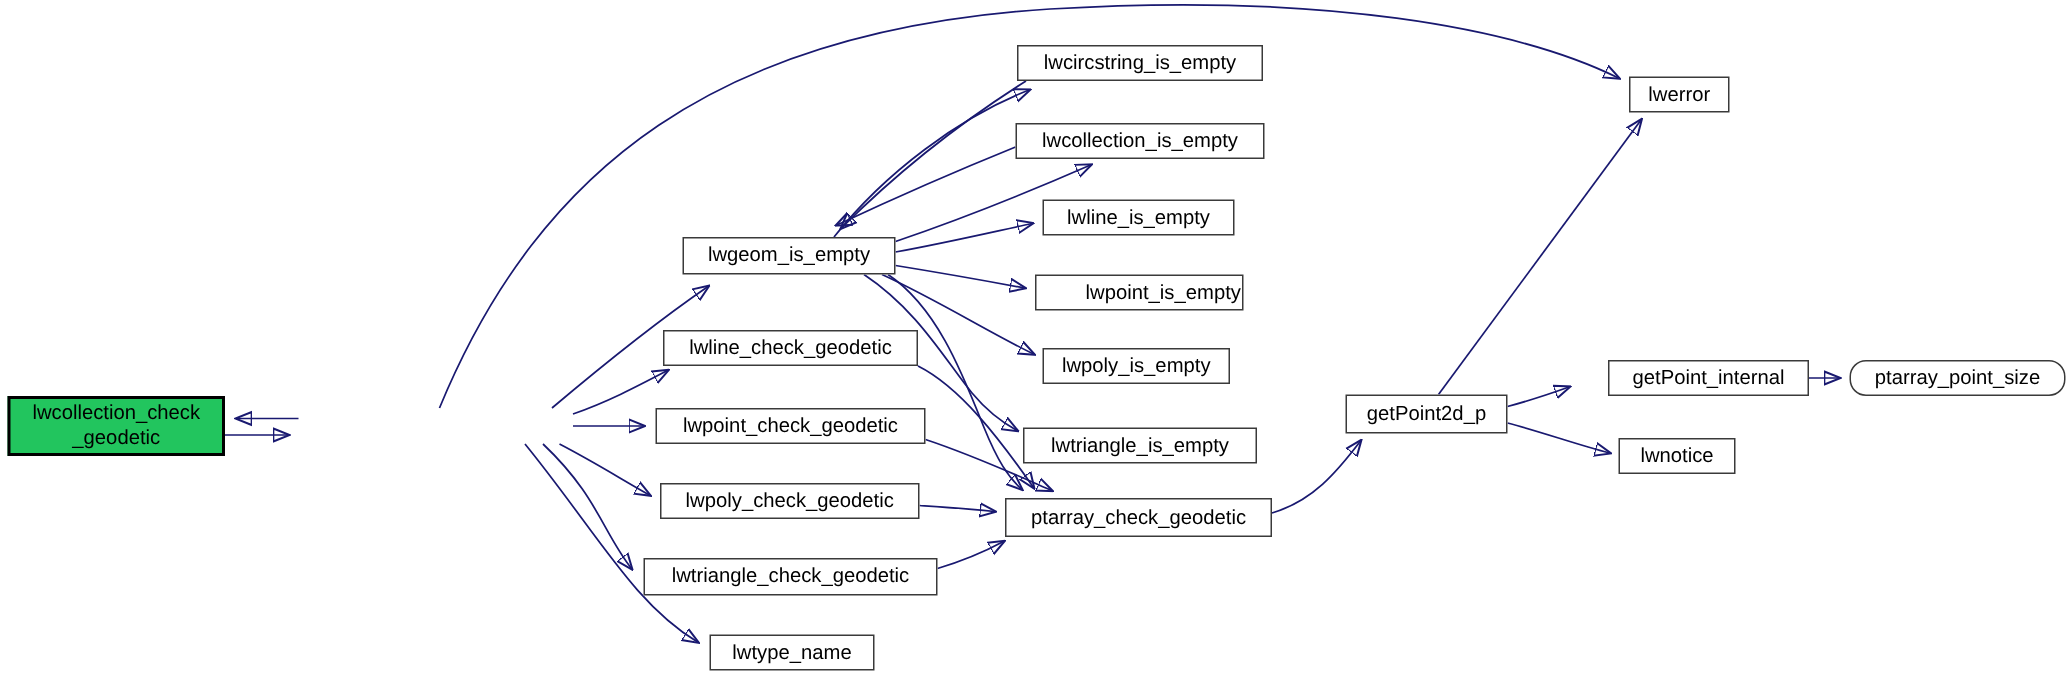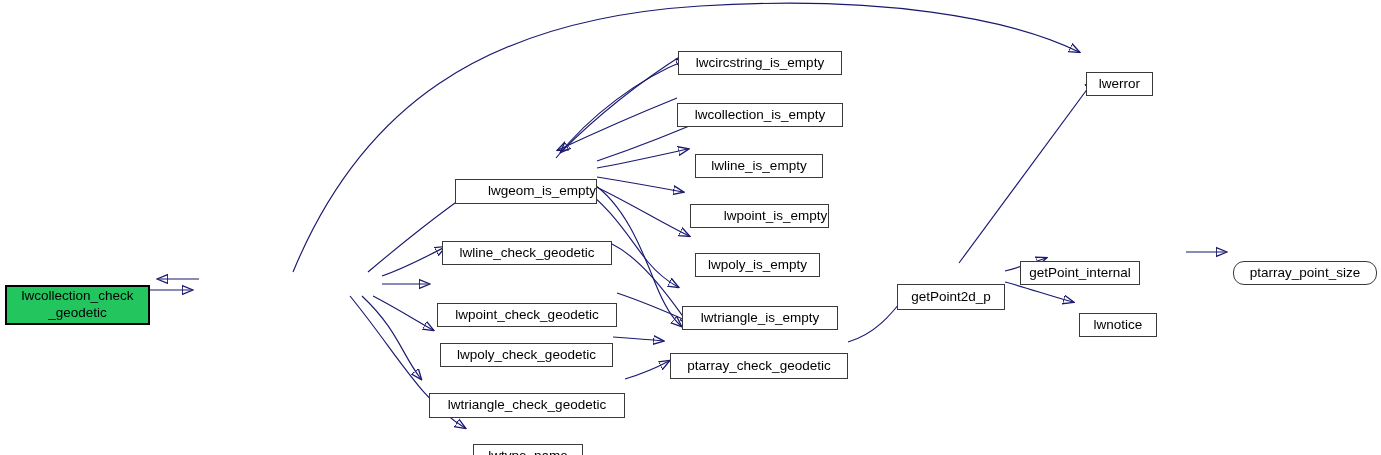--- a/index.html
+++ b/index.html
@@ -12,21 +12,21 @@
   }
   .edges-svg{position:absolute;left:0;top:0;width:1381px;height:455px;}
   .edges-svg path{fill:none;stroke:#191970;stroke-width:1.15px;}
   .node{
     position:absolute;
     box-sizing:border-box;
     background:#ffffff;
     border:1px solid #3a3a3a;
     display:flex;flex-direction:column;align-items:center;justify-content:center;
     font-size:13.5px;line-height:1.25;color:#000;
-    white-space:nowrap;cursor:pointer;margin-top:21px;
+    white-space:nowrap;cursor:pointer;
   }
   .node.highlight{
     background:#22c55e;
     border:2px solid #000000;
   }
 </style>
 </head>
 <body>
 
 <div class="canvas">
@@ -77,29 +77,29 @@
       <path d="M1186,252 L1226,252" marker-end="url(#ah)"></path>
     </g>
   </svg>
 
   <div class="node highlight" style="left:5px;top:264px;width:145px;height:40px;">
     <span>lwcollection_check</span>
     <span>_geodetic</span>
   </div>
 
 
-  <div class="node" style="left:455px;top:158px;width:142px;height:25px;align-items:flex-end;">
+  <div class="node" style="left:455px;top:158px;width:142px;height:25px;">
     <span>lwgeom_is_empty</span>
   </div>
 
   <div class="node" style="left:442px;top:220px;width:170px;height:24px;">
     <span>lwline_check_geodetic</span>
   </div>
 
-  <div class="node" style="left:437px;top:282px;width:180px;height:24px;">
+  <div class="node" style="left:437px;top:272px;width:180px;height:24px;">
     <span>lwpoint_check_geodetic</span>
   </div>
 
   <div class="node" style="left:429px;top:372px;width:196px;height:25px;">
     <span>lwtriangle_check_geodetic</span>
   </div>
 
   <div class="node" style="left:440px;top:322px;width:173px;height:24px;">
     <span>lwpoly_check_geodetic</span>
   </div>
@@ -137,21 +137,21 @@
   </div>
 
   <div class="node" style="left:897px;top:263px;width:108px;height:26px;">
     <span>getPoint2d_p</span>
   </div>
 
   <div class="node" style="left:1086px;top:51px;width:67px;height:24px;">
     <span>lwerror</span>
   </div>
 
-  <div class="node" style="left:1020px;top:240px;width:120px;height:24px;">
+  <div class="node" style="left:1072px;top:240px;width:134px;height:24px;">
     <span>getPoint_internal</span>
   </div>
 
   <div class="node" style="left:1233px;top:240px;width:144px;height:24px;border-radius:11px;">
     <span>ptarray_point_size</span>
   </div>
 
   <div class="node" style="left:1079px;top:292px;width:78px;height:24px;">
     <span>lwnotice</span>
   </div>

